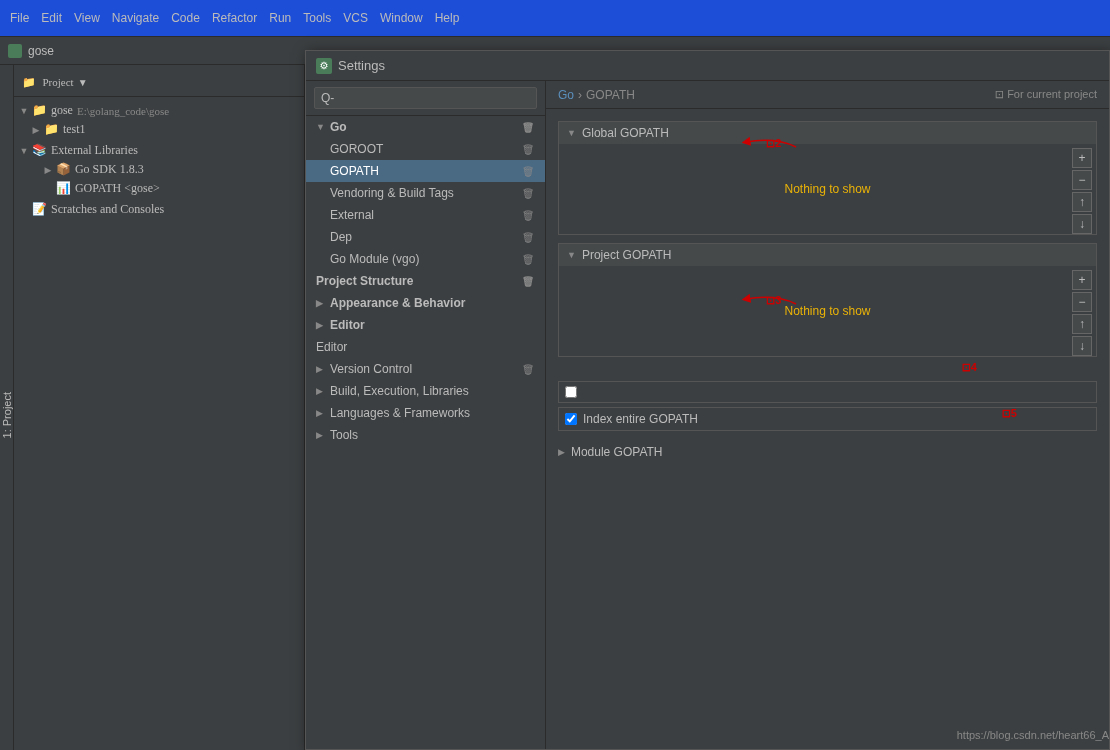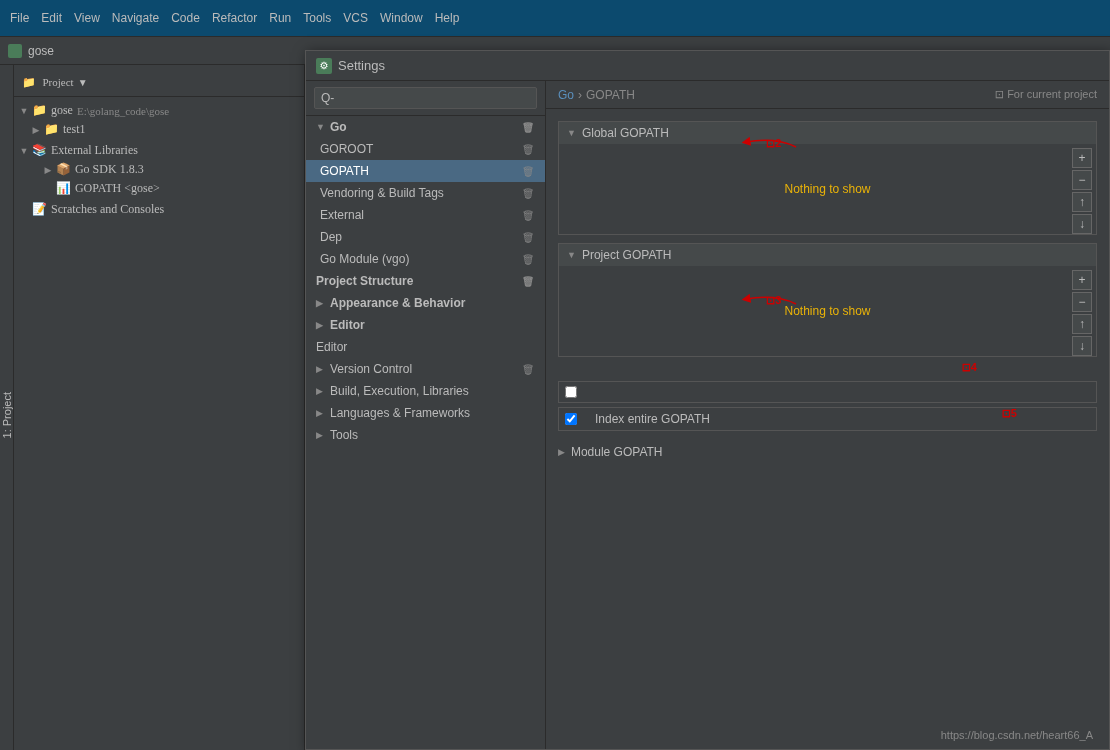--- a/index.html
+++ b/index.html
@@ -9,21 +9,21 @@
       background: #3c3f41;
       font-family: 'Segoe UI', Arial, sans-serif;
       font-size: 12px;
       color: #bbbbbb;
       overflow: hidden;
     }
 
     
     .menu-bar {
       height: 22px;
-      background: #0c4a6e;
+      background: #1d4ed8;
       display: flex;
       align-items: center;
       padding: 18px 4px;
       border-bottom: 1px solid #2b2b2b;
     }
     .menu-bar span {
       padding: 0 6px;
       font-size: 12px;
       color: #bbbbbb;
       cursor: pointer;
@@ -182,21 +182,21 @@
       margin-right: 4px;
     }
     .nav-item .nav-icon {
       width: 14px;
       height: 14px;
       margin-left: auto;
       display: flex;
       align-items: center;
       justify-content: center;
     }
-    .nav-indent-1 { padding-left: 14px; }
+    .nav-indent-1 { padding-left: 24px; }
 
     
     .settings-content {
       flex: 1;
       display: flex;
       flex-direction: column;
       overflow: hidden;
       background: #3c3f41;
     }
 
@@ -568,36 +568,36 @@
               <div style="position:absolute; top:-20px; right:120px; color:#cc0000; font-size:11px; font-weight:bold;">
                 <span>⊡4</span>
               </div>
 
               <div class="checkbox-row" style="border:1px solid #555; margin-bottom:4px;">
                 <input type="checkbox" class="checkbox-input" style="">
               </div>
             </div>
 
             <div style="position:relative;">
-              <div class="checkbox-row" style="border:1px solid #555; margin-bottom:4px;gap:12px;">
+              <div class="checkbox-row" style="border:1px solid #555; margin-bottom:4px;">
                 <input type="checkbox" class="checkbox-input" checked="" style="">
                 <label class="checkbox-label">Index entire GOPATH</label>
               </div>
 
               <div style="position:absolute; top:0px; right:80px; color:#cc0000; font-size:11px; font-weight:bold;">
                 <span>⊡5</span>
               </div>
             </div>
           </div>
 
           <div class="module-row">
             <span class="nav-arrow">▶</span>
             <span class="module-label">Module GOPATH</span>
           </div>
 
-          <div style="position:absolute; bottom:8px; right:16px; font-size:11px; color:#888;margin-left:48px;">https://blog.csdn.net/heart66_A</div>
+          <div style="position:absolute; bottom:8px; right:0; font-size:11px; color:#888;margin-left:48px;">https://blog.csdn.net/heart66_A</div>
         </div>
       </div>
 
     </div>
   </div>
 
 </div>
 
 </body></html>

